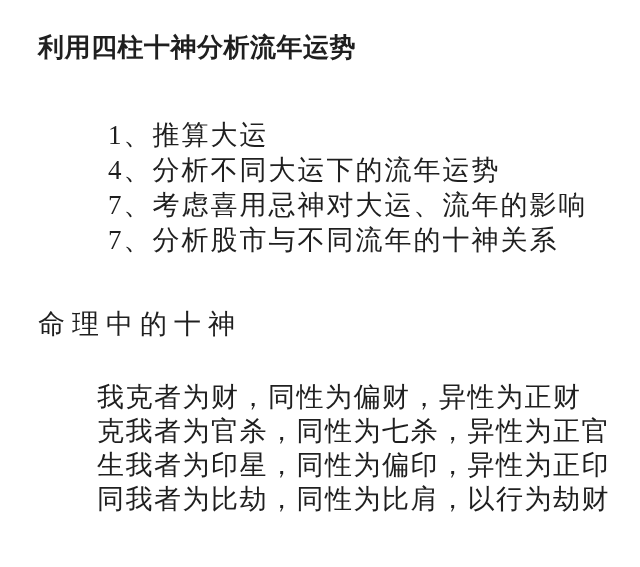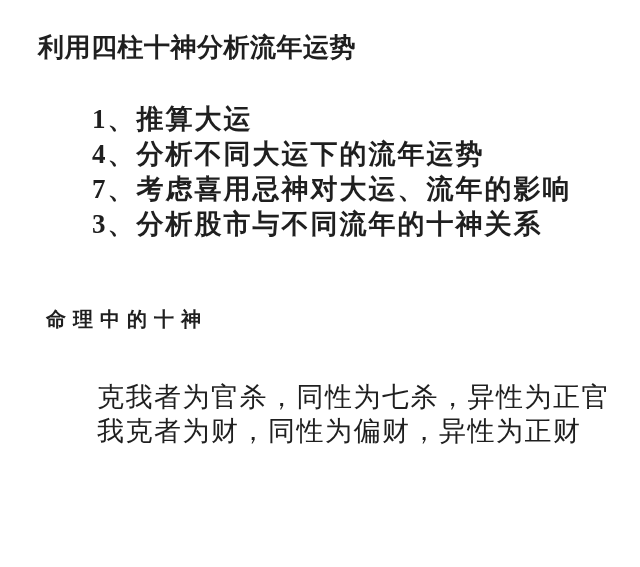--- a/index.html
+++ b/index.html
@@ -29,34 +29,33 @@
     margin: 0;
     font-size: 26px;
     font-weight: 700;
     letter-spacing: 0.5px;
     white-space: nowrap;
   }
   .numbered-list {
     position: absolute;
     left: 92px;
     top: 102px;
-    margin: 0;
+    margin: 16px;
     font-size: 27px;
     line-height: 35px;
     letter-spacing: 2px;
     white-space: nowrap;
-    font-weight: bold;
   }
   .heading-section {
     position: absolute;
-    left: 46px;
+    left: 38px;
     top: 306px;
     margin: 0;
-    font-size: 20px;
-    font-weight: 700;
+    font-size: 27px;
+    font-weight: 400;
     letter-spacing: 7px;
     white-space: nowrap;
   }
   .paragraph-block {
     position: absolute;
     left: 97px;
     top: 380px;
     margin: 0;
     font-size: 27px;
     line-height: 34px;
@@ -69,23 +68,25 @@
 <body>
 
 <div class="page">
 
   <h1 class="heading-main">利用四柱十神分析流年运势</h1>
 
   <div class="numbered-list">
     <span class="line">1、推算大运</span>
     <span class="line">4、分析不同大运下的流年运势</span>
     <span class="line">7、考虑喜用忌神对大运、流年的影响</span>
-    <span class="line">3、分析股市与不同流年的十神关系</span>
+    <span class="line">7、分析股市与不同流年的十神关系</span>
   </div>
 
   <h2 class="heading-section">命理中的十神</h2>
 
   <div class="paragraph-block">
+    <span class="line">我克者为财，同性为偏财，异性为正财</span>
     <span class="line">克我者为官杀，同性为七杀，异性为正官</span>
-    <span class="line">我克者为财，同性为偏财，异性为正财</span>
+    <span class="line">生我者为印星，同性为偏印，异性为正印</span>
+    <span class="line">同我者为比劫，同性为比肩，以行为劫财</span>
   </div>
 
 </div>
 
 </body></html>

